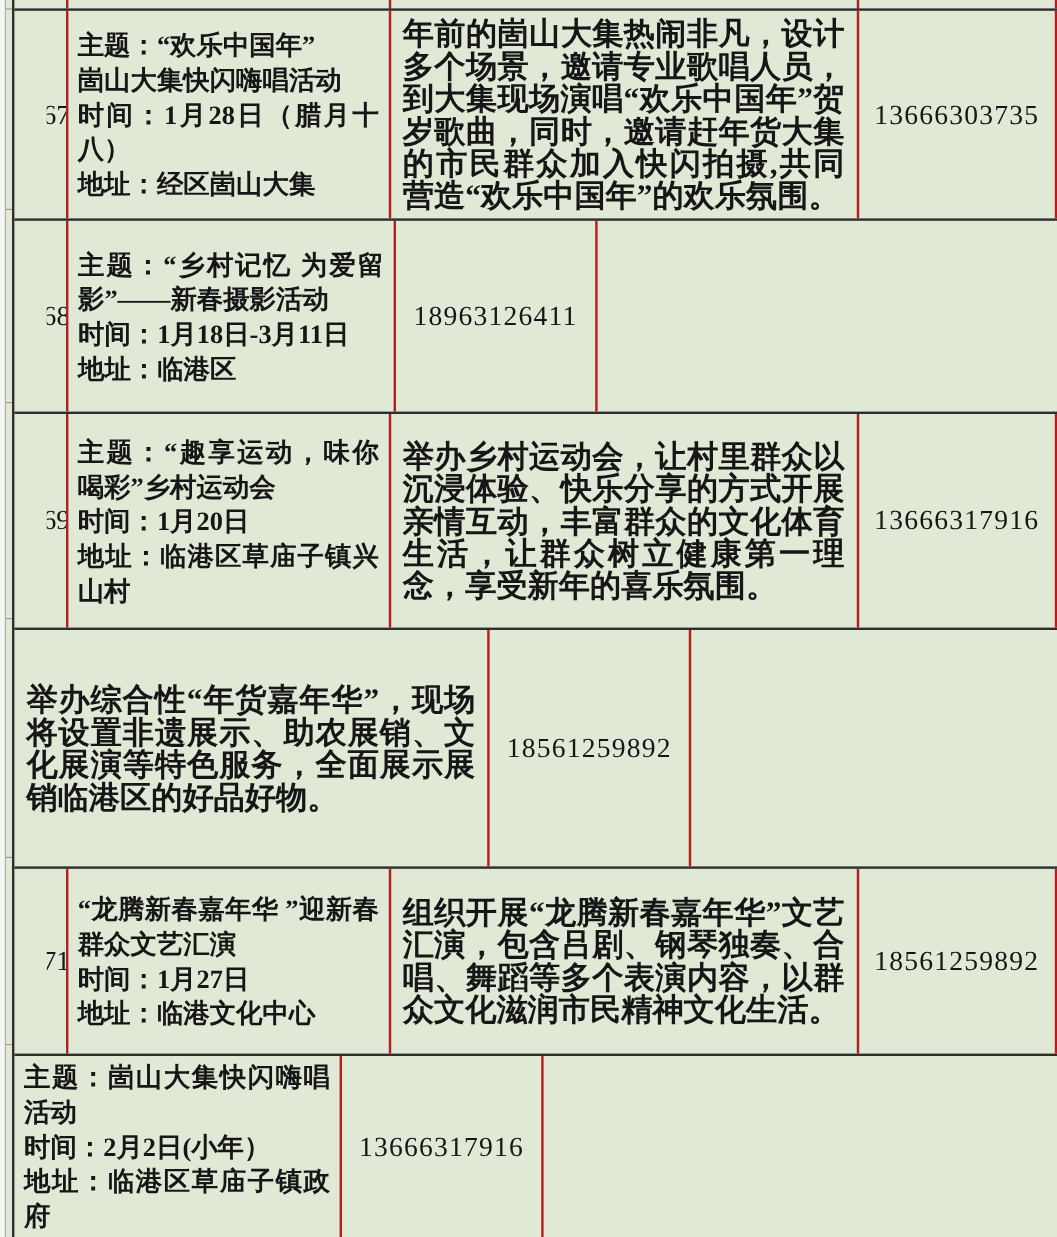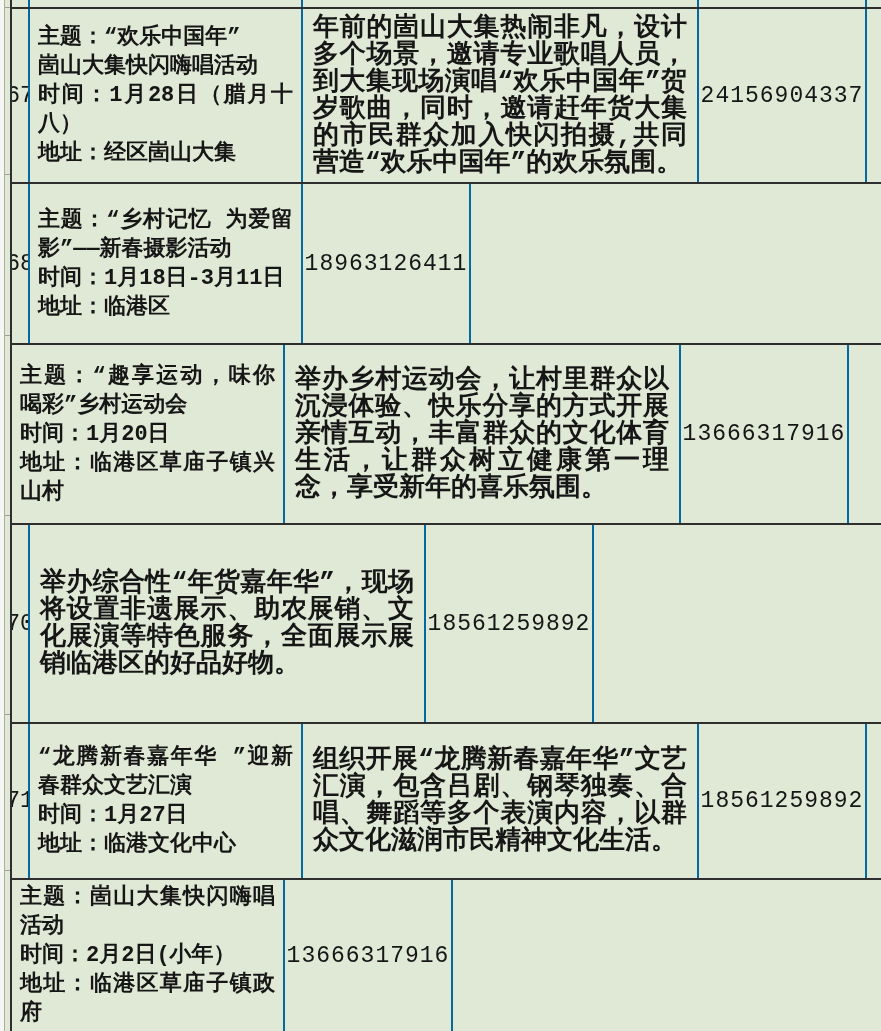--- a/index.html
+++ b/index.html
@@ -18,24 +18,24 @@
   .sliver-col{position:absolute;left:5px;top:0;width:5px;height:100%;background:#dfe9d6;}
   .sliver-line{position:absolute;left:0;width:100%;height:1px;background:#9aa095;}
   .tbl{
     position:absolute;left:10px;top:0;width:869px;height:100%;
     border-left:2px solid #2e2e2e;
     display:flex;flex-direction:column;
   }
   .row{display:flex;width:100%;box-sizing:border-box;border-top:2px solid #2e2e2e;}
   .row.partial{border-top:none;}
   .cell{
-    box-sizing:border-box;border-right:2px solid #0369a1;
-    display:flex;align-items:center;overflow:hidden;font-family:Liberation Mono, monospace;
+    box-sizing:border-box;border-right:2px solid #b91c1c;
+    display:flex;align-items:center;overflow:hidden;
   }
-  .num{width:18px;justify-content:center;font-size:23px;}
+  .num{width:18px;justify-content:center;font-size:23px;margin-left:27px;}
   .details{width:273px;padding:4px 8px;}
   .desc{width:396px;padding:4px 10px;}
   .phone{width:168px;justify-content:center;font-size:23px;letter-spacing:1px;}
   .details .txt,.desc .txt{
     width:100%;font-weight:700;text-align:justify;
   }
   .details .txt{font-size:22px;line-height:29px;white-space:pre-line;}
   .desc .txt{font-size:26px;line-height:27px;}
 </style>
 </head>
@@ -66,53 +66,53 @@
     <div class="cell details">
       <div class="txt">主题：“欢乐中国年”
 崮山大集快闪嗨唱活动
 时间：1月28日（腊月十八）
 地址：经区崮山大集</div>
     </div>
     <div class="cell desc">
       <div class="txt">年前的崮山大集热闹非凡，设计多个场景，邀请专业歌唱人员，到大集现场演唱“欢乐中国年”贺岁歌曲，同时，邀请赶年货大集的市民群众加入快闪拍摄,共同营造“欢乐中国年”的欢乐氛围。</div>
     </div>
     <div class="cell phone">
-      <span class="txt">24156904337</span>
+      <span class="txt">13666303735</span>
     </div>
   </div>
         <div class="row" style="height: 161px;">
     <div class="cell num">
       <span class="txt">68</span>
     </div>
     <div class="cell details">
       <div class="txt">主题：“乡村记忆 为爱留影”——新春摄影活动
 时间：1月18日-3月11日
 地址：临港区</div>
     </div>
     <div class="cell phone">
       <span class="txt">18963126411</span>
     </div>
   </div>
         <div class="row" style="height: 180px;">
+    <div class="cell num">
+      <span class="txt">69</span>
+    </div>
     <div class="cell details">
       <div class="txt">主题：“趣享运动，味你喝彩”乡村运动会
 时间：1月20日
 地址：临港区草庙子镇兴山村</div>
     </div>
     <div class="cell desc">
       <div class="txt">举办乡村运动会，让村里群众以沉浸体验、快乐分享的方式开展亲情互动，丰富群众的文化体育生活，让群众树立健康第一理念，享受新年的喜乐氛围。</div>
     </div>
     <div class="cell phone">
       <span class="txt">13666317916</span>
     </div>
   </div>
         <div class="row" style="height: 199px;">
-    <div class="cell num">
-      <span class="txt">70</span>
-    </div>
     <div class="cell desc">
       <div class="txt">举办综合性“年货嘉年华”，现场将设置非遗展示、助农展销、文化展演等特色服务，全面展示展销临港区的好品好物。</div>
     </div>
     <div class="cell phone">
       <span class="txt">18561259892</span>
     </div>
   </div>
         <div class="row" style="height: 156px;">
     <div class="cell num">
       <span class="txt">71</span>

